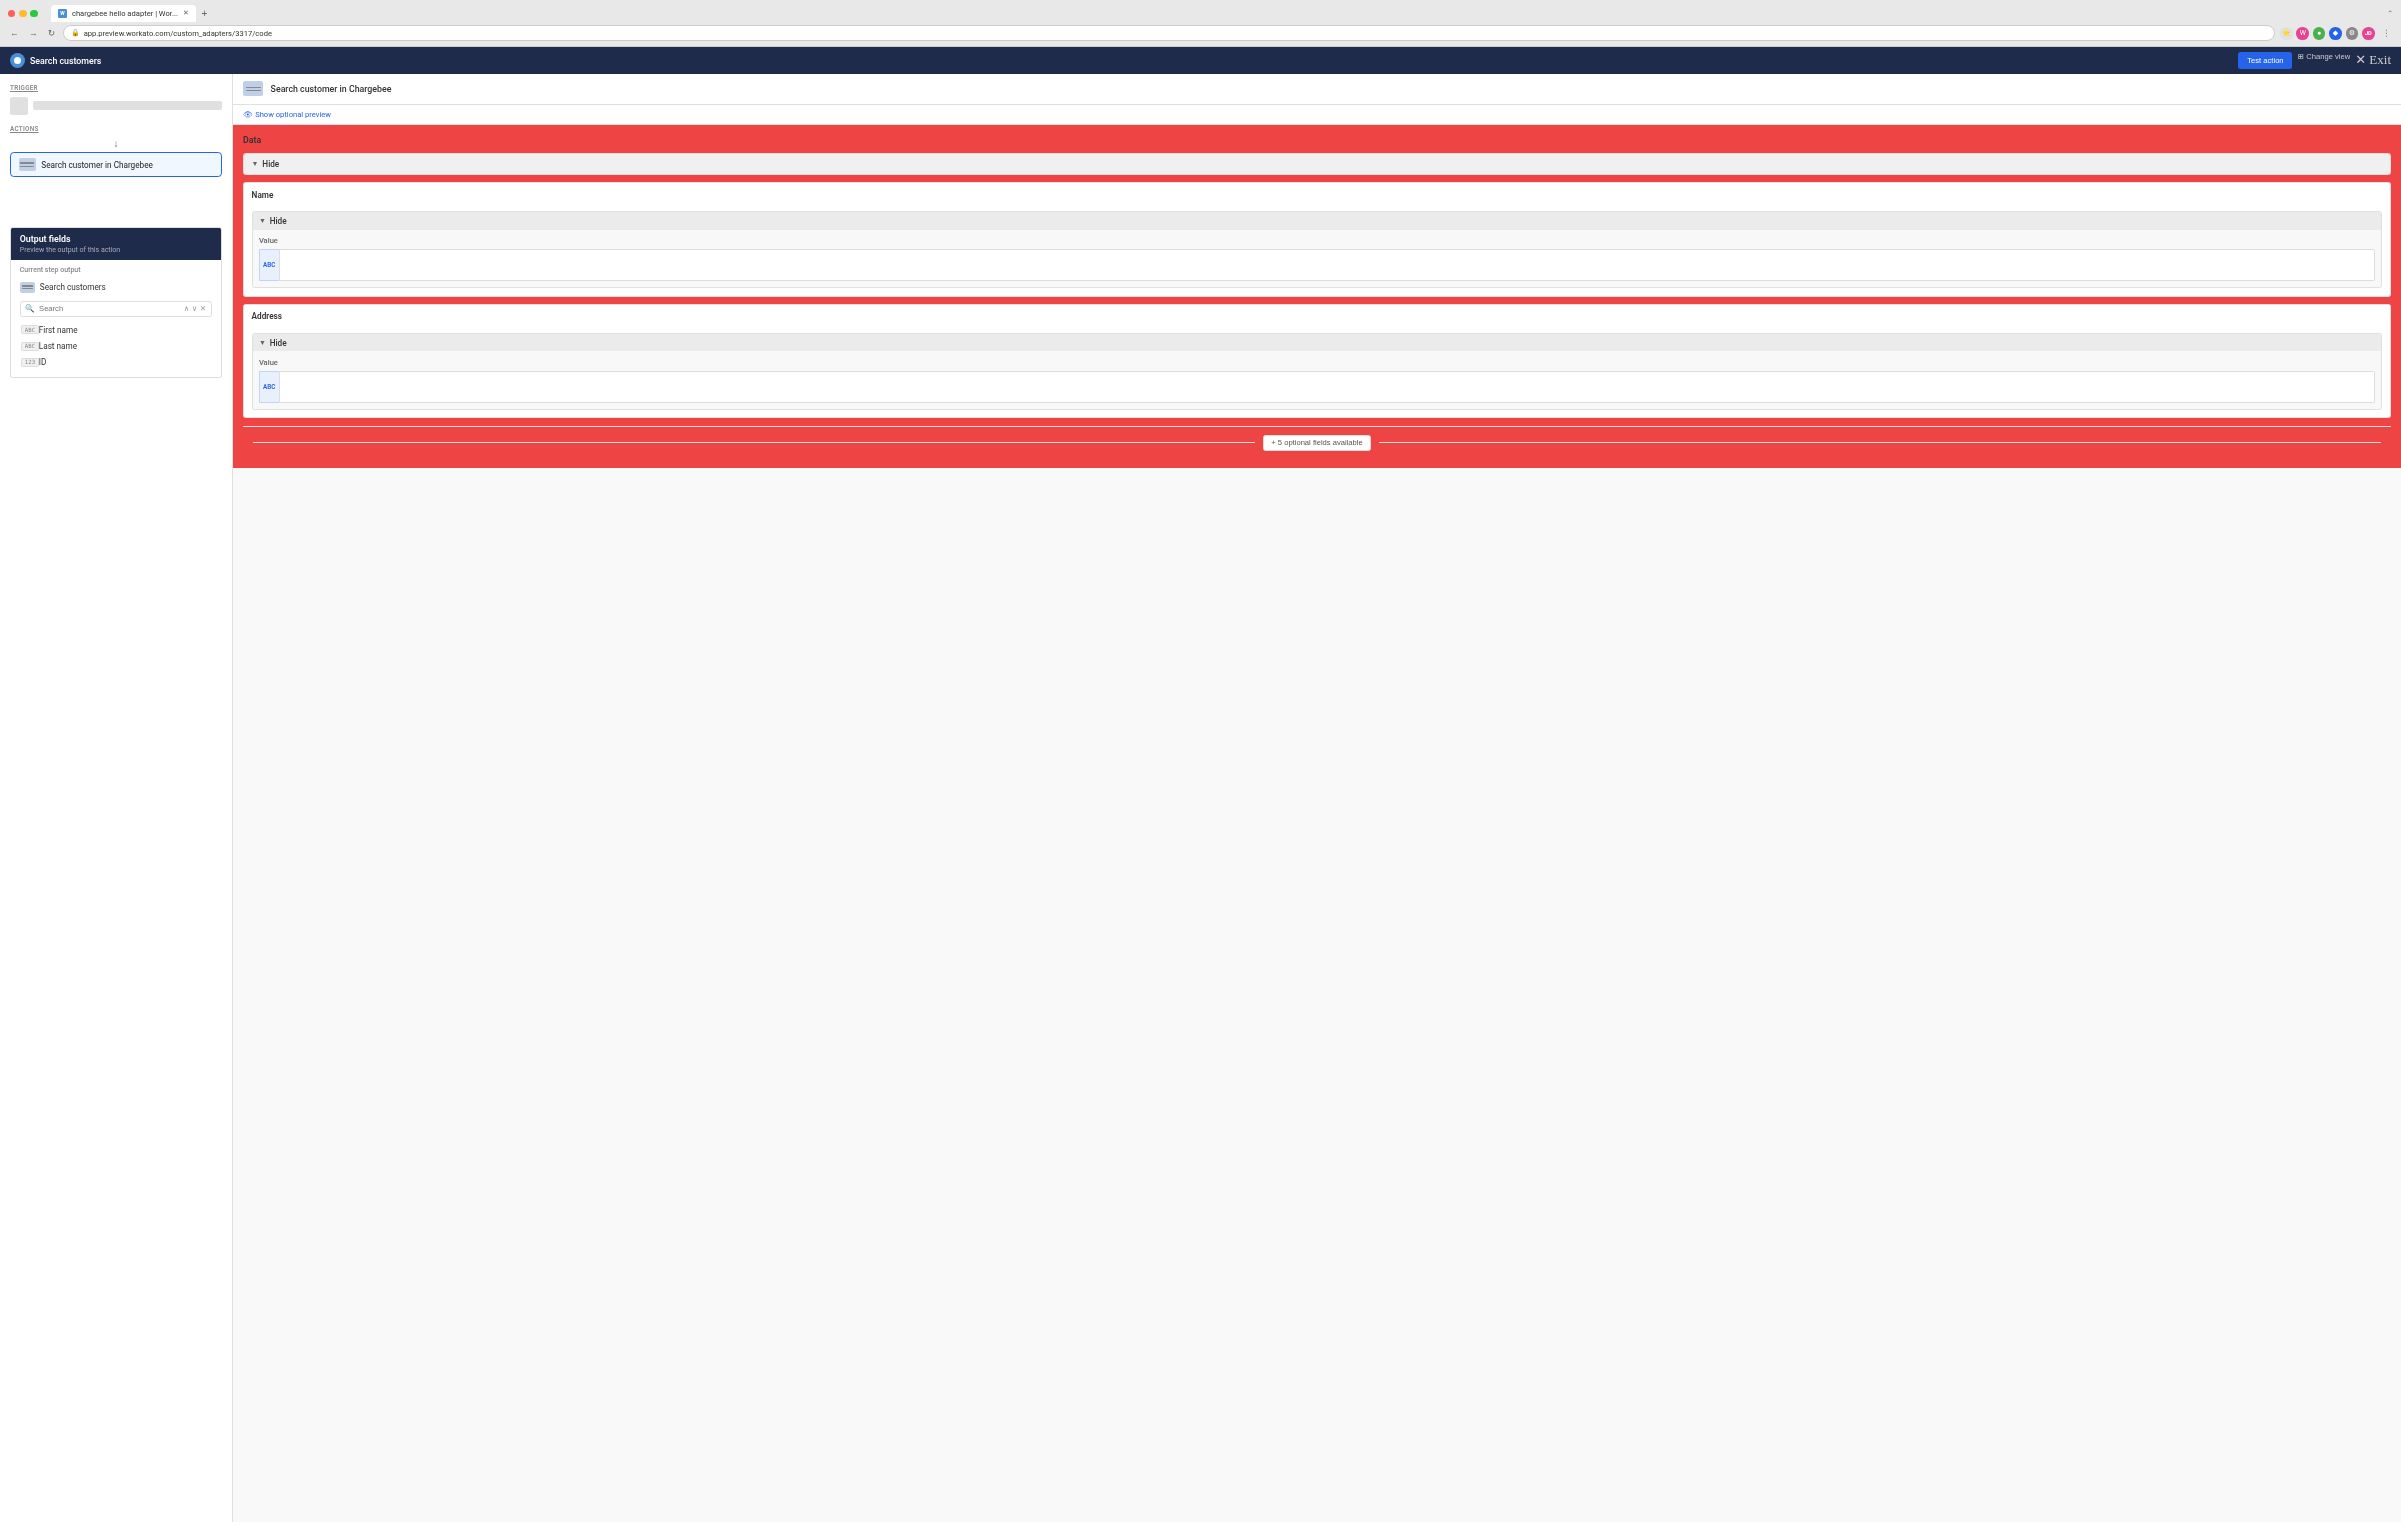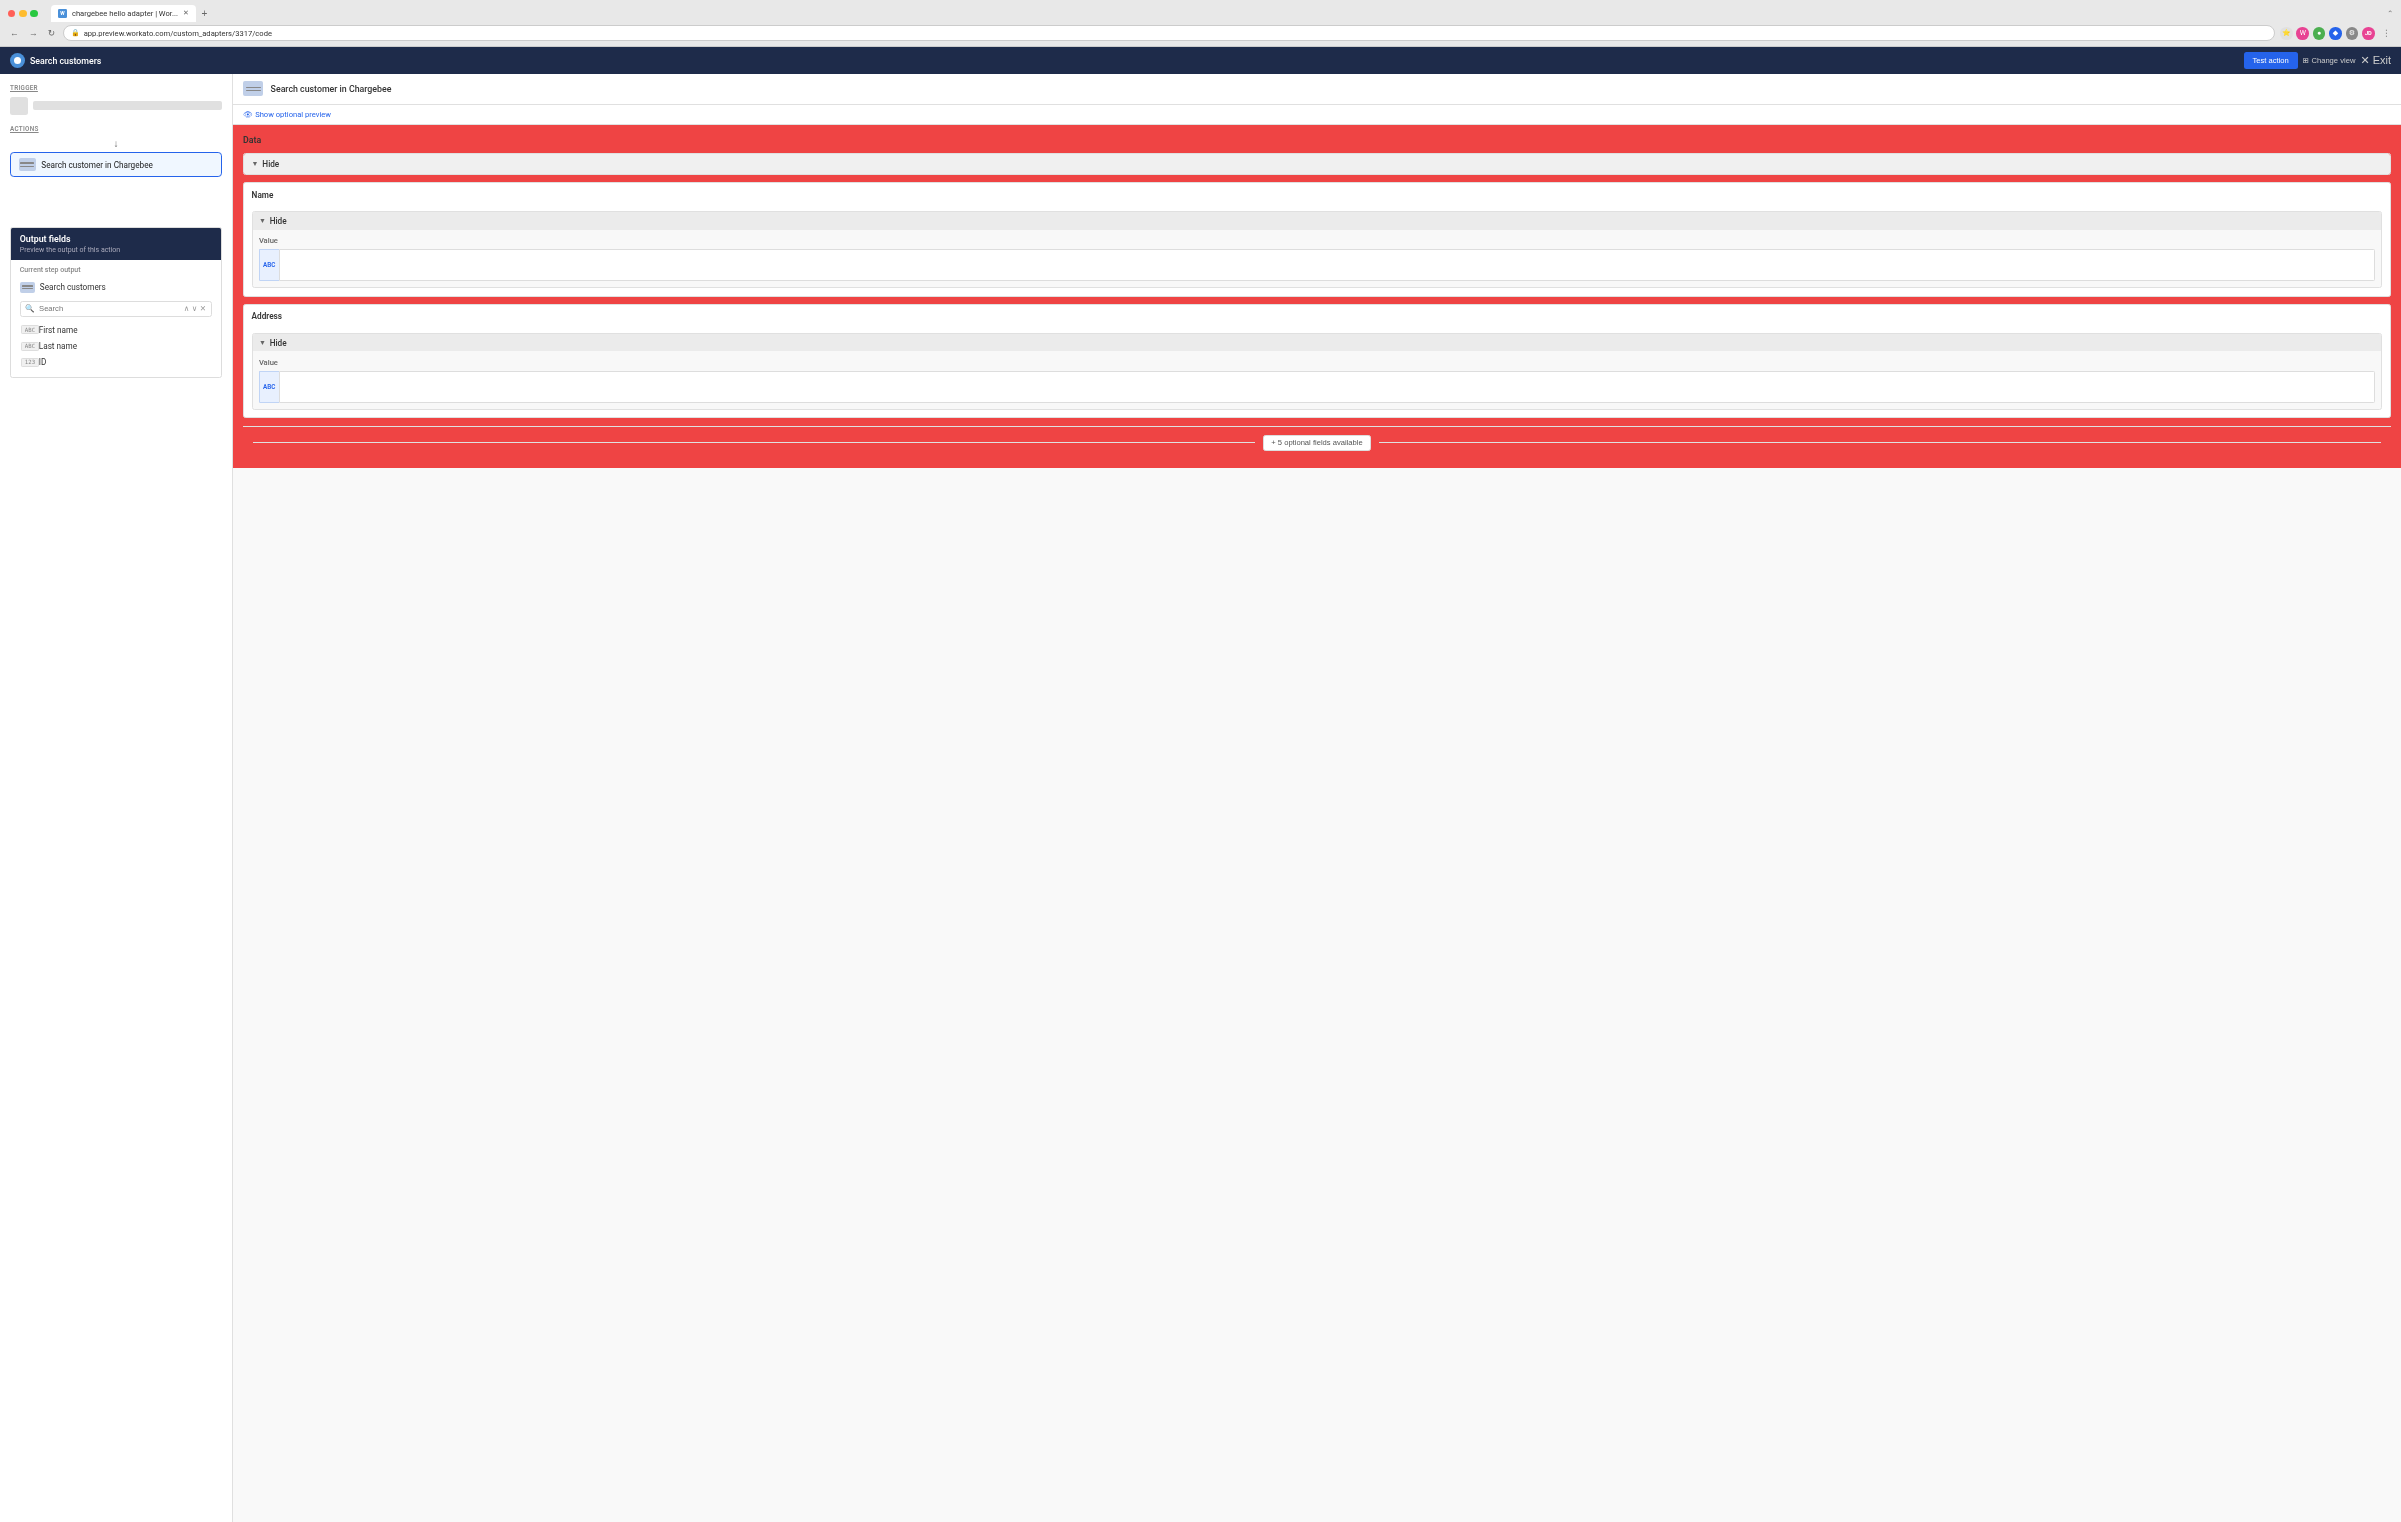--- a/index.html
+++ b/index.html
@@ -27,24 +27,24 @@
     .address-lock { color: #666; font-size: 7px; }
     .address-text { flex: 1; font-size: 7.6px; color: #333; }
     .browser-icons { display: flex; gap: 3.8px; align-items: center; }
     .browser-icon { width: 12.6px; height: 12.6px; border-radius: 50%; display: flex; align-items: center; justify-content: center; font-size: 7px; cursor: pointer; }
 
     
     .app-header { background: #1e2b4a; color: white; display: flex; align-items: center; padding: 0 10px; height: 26.5px; }
     .app-logo { width: 15px; height: 15px; background: #4a90d9; border-radius: 50%; display: flex; align-items: center; justify-content: center; margin-right: 5px; }
     .app-logo-inner { width: 7.6px; height: 7.6px; border-radius: 50%; background: white; }
     .app-title { font-size: 8.8px; font-weight: 500; color: white; }
-    .header-actions { margin-left: auto; display: flex; align-items: center; gap: 5px; }
+    .header-actions { margin-left: auto; display: flex; align-items: flex-start; gap: 5px; }
     .btn-test { background: #2563eb; color: white; border: none; padding: 3.8px 8.8px; border-radius: 2.5px; font-size: 7.6px; cursor: pointer; font-weight: 500; }
     .btn-change-view { background: none; border: none; color: #ccc; font-size: 7.6px; cursor: pointer; display: flex; align-items: center; gap: 2.5px; }
-    .btn-exit { background: none; border: none; color: #ccc; font-size: 11px; cursor: pointer; }
+    .btn-exit { background: none; border: none; color: #ccc; font-size: 13px; cursor: pointer; font-family: Liberation Serif, serif; }
 
     
     .main-layout { display: flex; height: calc(100vh - 57px); overflow: hidden; }
 
     
     .left-panel { width: 233px; background: #fff; border-right: 0.6px solid #e0e0e0; overflow-y: auto; padding: 10px; flex-shrink: 0; }
     .section-label { font-size: 6.3px; font-weight: 600; color: #888; letter-spacing: 0.3px; text-transform: uppercase; margin-bottom: 5px; text-decoration: underline; }
     .trigger-block { margin-bottom: 10px; }
     .trigger-placeholder { display: flex; align-items: center; gap: 5px; }
     .trigger-icon-box { width: 17.7px; height: 17.7px; background: #e0e0e0; border-radius: 2.5px; flex-shrink: 0; }

